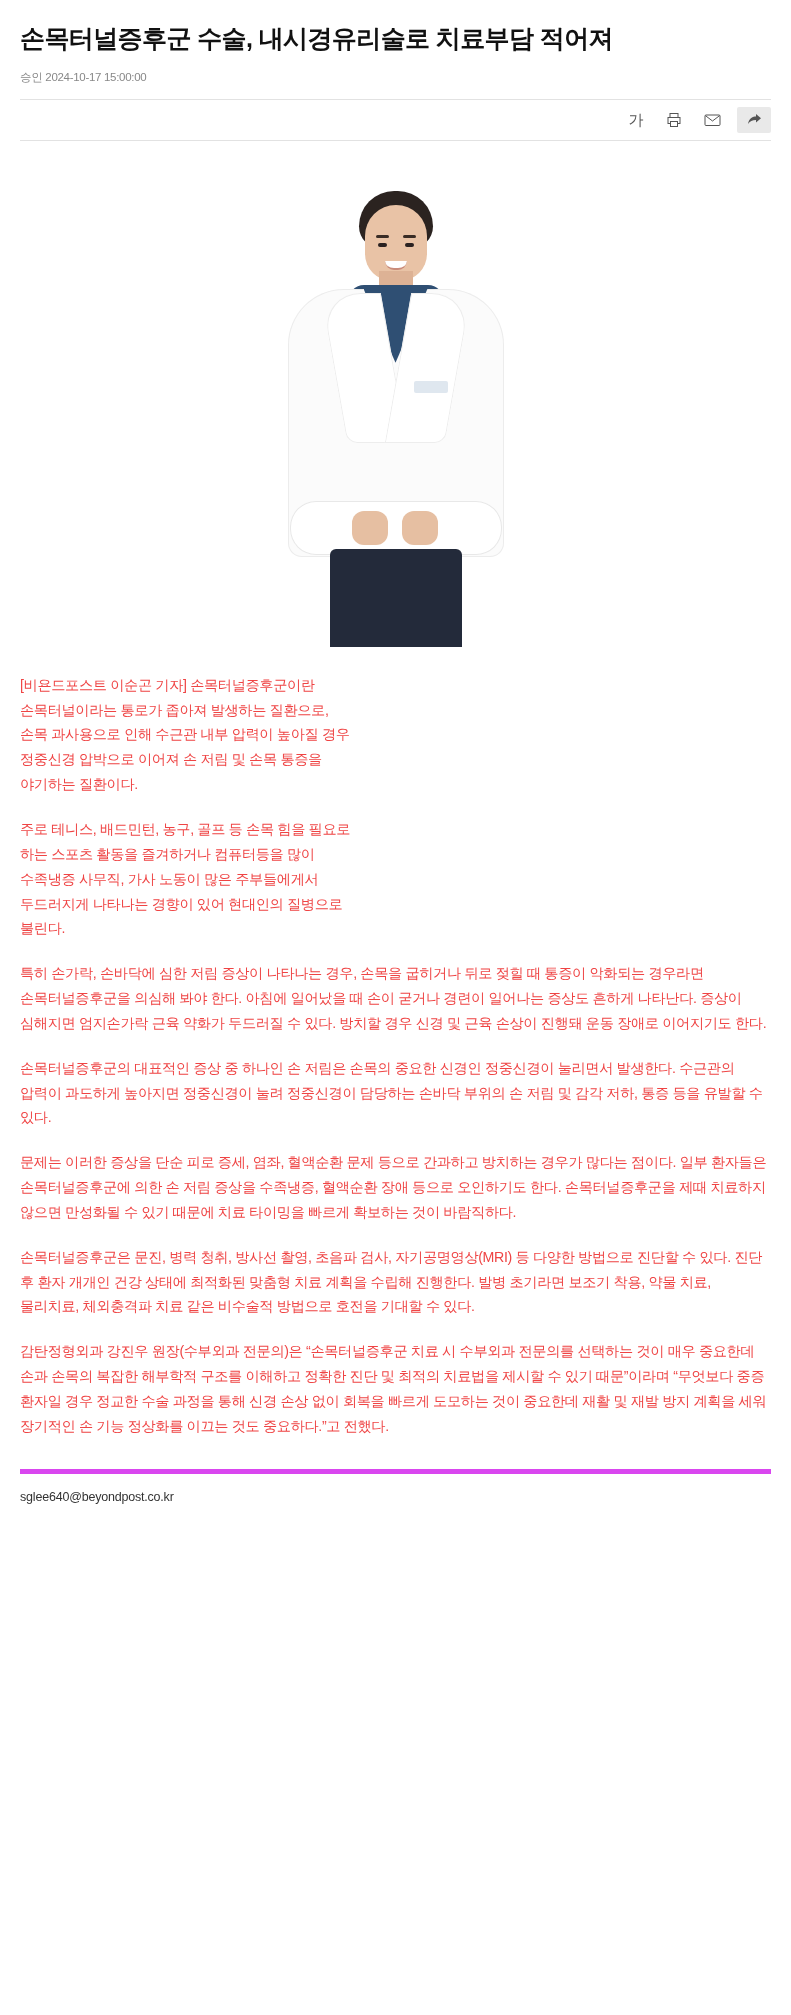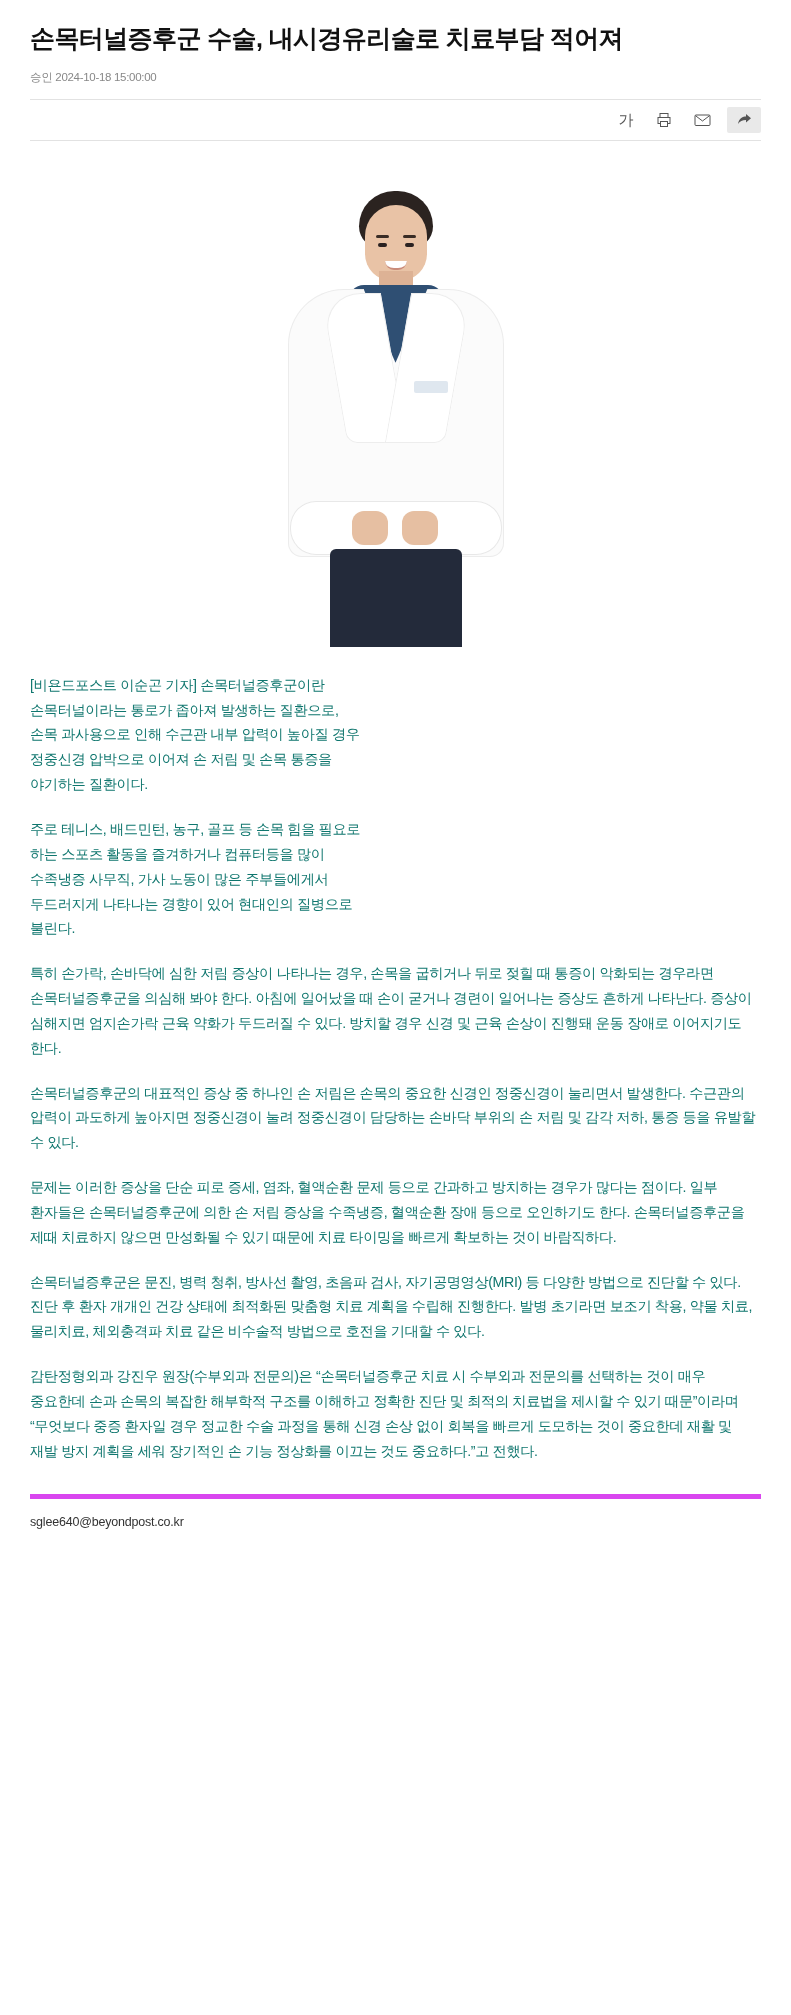--- a/index.html
+++ b/index.html
@@ -10,21 +10,21 @@
   }
   body {
     width: 791px;
     font-family: "Liberation Sans", "DejaVu Sans", sans-serif;
     color: #222222;
     -webkit-font-smoothing: antialiased;
   }
   .page {
     width: 791px;
     margin: 0 auto;
-    padding: 0 30px;
+    padding: 0 20px;
   }
   .article-title {
     font-size: 25px;
     font-weight: bold;
     line-height: 1.35;
     letter-spacing: -0.6px;
     color: #111111;
     margin: 22px 0 0 0;
     padding: 0;
   }
@@ -238,21 +238,21 @@
     border-radius: 6px 6px 0 0;
   }
   .body-copy {
     margin-top: 26px;
   }
   .body-copy p {
     margin: 0 0 20px 0;
     font-size: 14.2px;
     line-height: 1.75;
     letter-spacing: -0.35px;
-    color: #0f766e;
+    color: #ef4444;
     text-align: left;
     word-break: keep-all;
   }
   .body-copy p.narrow {
     width: 332px;
   }
   .byline-email {
     margin-top: 30px;
     padding-top: 16px;
     border-top: 5px solid #d946ef;
@@ -262,21 +262,21 @@
     padding-bottom: 26px;
   }
 </style>
 </head>
 <body>
 
 <div class="page">
 
   <h1 class="article-title">손목터널증후군 수술, 내시경유리술로 치료부담 적어져</h1>
 
-  <div class="meta-row">승인 2024-10-18 15:00:00</div>
+  <div class="meta-row">승인 2024-10-17 15:00:00</div>
 
   <div class="toolbar">
     <button class="tool-btn">
       <span class="glyph">가</span>
     </button>
     <button class="tool-btn">
       <svg width="16" height="16" viewBox="0 0 16 16" aria-hidden="true">
         <rect x="4" y="1.5" width="8" height="4" fill="none" stroke="#555" stroke-width="1"></rect>
         <rect x="2" y="5.5" width="12" height="6" fill="none" stroke="#555" stroke-width="1"></rect>
         <rect x="4.5" y="9.5" width="7" height="5" fill="#fff" stroke="#555" stroke-width="1"></rect>

